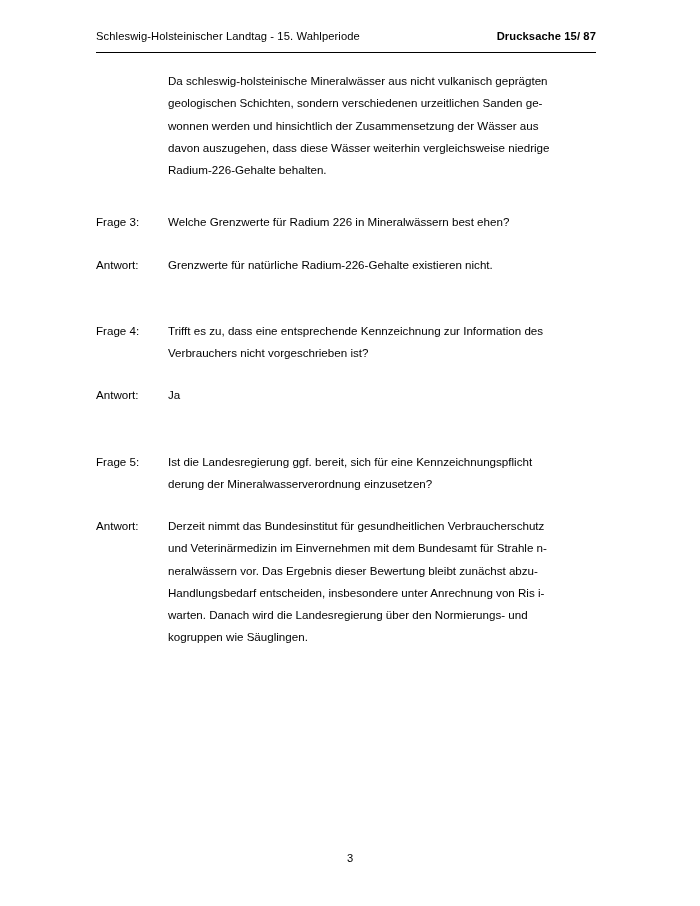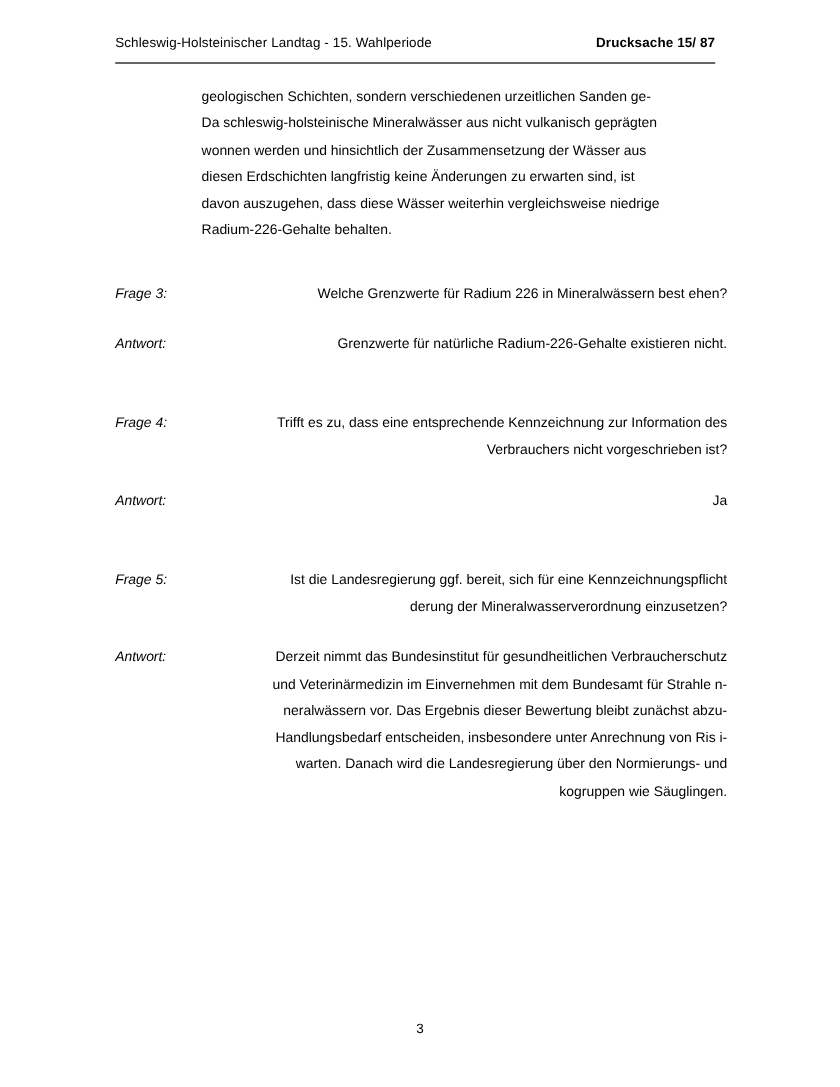--- a/index.html
+++ b/index.html
@@ -70,28 +70,26 @@
   }
 
   .block {
     display: flex;
     align-items: flex-start;
   }
   .block .label {
     width: 72px;
     flex: 0 0 72px;
     white-space: nowrap;
-    font-style: italic;
   }
   .block .content {
     flex: 1 1 auto;
   }
   .block .content p {
     margin: 0;
-    text-align: right;
   }
 
   .indent-para {
     margin-left: 72px;
   }
 
   .gap-sm { height: 20px; }
   .gap-md { height: 30px; }
   .gap-lg { height: 44px; }
 
@@ -112,24 +110,23 @@
 
   <div class="header">
     <span class="header-left">Schleswig-Holsteinischer Landtag - 15. Wahlperiode</span>
     <span class="header-right">Drucksache 15/ 87</span>
   </div>
   <div class="header-rule"></div>
 
   <div class="body-area">
 
     <div class="para indent-para">
+      <p>Da schleswig-holsteinische Mineralwässer aus nicht vulkanisch geprägten</p>
       <p>geologischen Schichten, sondern verschiedenen urzeitlichen Sanden ge-</p>
-      <p>Da schleswig-holsteinische Mineralwässer aus nicht vulkanisch geprägten</p>
       <p>wonnen werden und hinsichtlich der Zusammensetzung der Wässer aus</p>
-      <p>diesen Erdschichten langfristig keine Änderungen zu erwarten sind, ist</p>
       <p>davon auszugehen, dass diese Wässer weiterhin vergleichsweise niedrige</p>
       <p>Radium-226-Gehalte behalten.</p>
     </div>
 
     <div class="gap-md"></div>
 
     <div class="block">
       <div class="label">Frage 3:</div>
       <div class="content">
         <p>Welche Grenzwerte für Radium 226 in Mineralwässern best ehen?</p>

